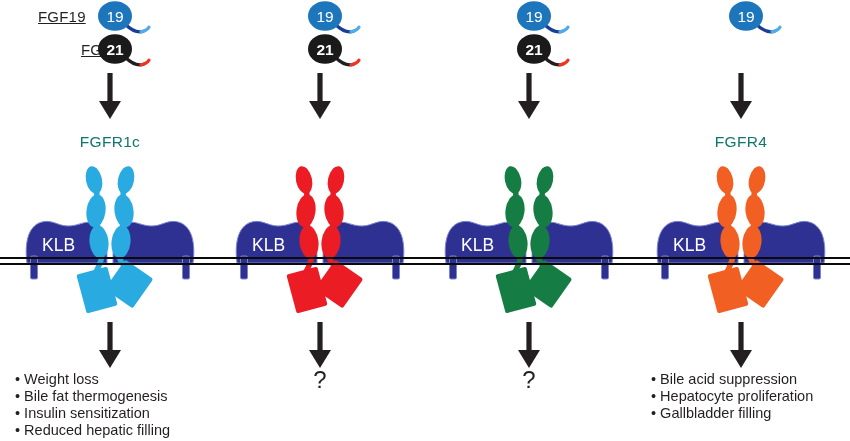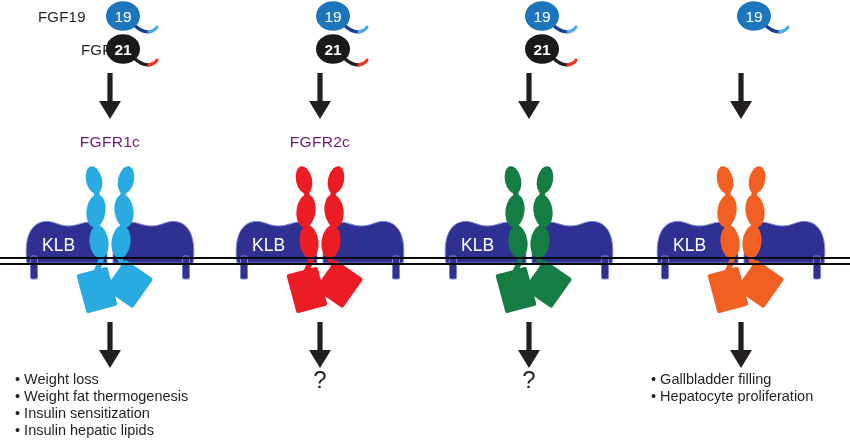--- a/index.html
+++ b/index.html
@@ -1,39 +1,39 @@
 <!DOCTYPE html>
 <html><head>
 <meta charset="utf-8">
 <style>
   html,body{margin:0;padding:0;background:#fff;}
   #canvas{
     position:relative;width:850px;height:441px;background:#ffffff;overflow:hidden;
     font-family:"Liberation Sans", sans-serif;color:#231F20;
   }
   .fgf-label{
-    position:absolute;left:38px;font-size:15px;letter-spacing:.2px;color:#231F20;white-space:nowrap;
+    position:absolute;left:38px;font-size:15px;letter-spacing:.2px;color:#231F20;white-space:nowrap;text-decoration:underline;
   }
   #fgf19-label{top:8px;}
   #fgf21-label{top:41px;margin-left:43px;}
   .membrane{
     position:absolute;left:0;top:257px;width:850px;height:4px;
     border-top:2.5px solid #0a0a0a;border-bottom:2.5px solid #0a0a0a;
     background:transparent;z-index:5;pointer-events:none;
   }
   .column{position:absolute;top:0;width:210px;height:441px;}
-  .ligand-badge{position:absolute;left:100px;}
+  .ligand-badge{position:absolute;left:92px;}
   .badge-19{top:0px;}
   .badge-21{top:33px;font-weight:bold;}
   .down-arrow{position:absolute;left:92px;}
   .arrow-1{top:73px;}
   .arrow-2{top:322px;}
   .receptor-name{
     position:absolute;left:0;top:133px;width:210px;text-align:center;
-    font-size:15.5px;letter-spacing:.3px;color:#701a75;
+    font-size:15.5px;letter-spacing:.3px;color:#0f766e;
   }
   .receptor-graphic{position:absolute;left:0;top:156px;}
   .outcome-list{
     position:absolute;top:371px;margin:0;padding:0;list-style:none;
     font-size:14.5px;line-height:17px;white-space:nowrap;color:#231F20;
   }
   .outcome-list li::before{content:"\2022\00a0";}
   .question-mark{
     position:absolute;left:0;top:366px;width:210px;text-align:center;
     font-size:24px;color:#231F20;
@@ -90,43 +90,42 @@
       <ellipse cx="116" cy="86" rx="9.5" ry="16.5" transform="rotate(6 116 86)"></ellipse>
       <rect x="107" y="110" width="34" height="36" rx="2" transform="rotate(35 124 128)"></rect>
     </g>
   </svg>
         <div class="down-arrow arrow-2"><svg width="26" height="47" viewBox="0 0 26 47">
     <rect x="10.4" y="0" width="5.2" height="30" fill="#231F20"></rect>
     <polygon points="2,28 24,28 13,46" fill="#231F20"></polygon>
   </svg></div>
         <ul class="outcome-list" style="left:10px">
           <li>Weight loss</li>
-          <li>Weight fat thermogenesis</li>
+          <li>Bile fat thermogenesis</li>
           <li>Insulin sensitization</li>
-          <li>Insulin hepatic lipids</li>
+          <li>Reduced hepatic filling</li>
         </ul>
       </div>
       <div class="column" style="left: 215px;">
         <div class="ligand-badge badge-19"><svg width="58" height="34" viewBox="0 0 58 34">
     <path d="M28,24 C35,31 40,33 46,31.5" stroke="#1A3E94" stroke-width="3.2" fill="none" stroke-linecap="round"></path>
     <path d="M44,31.8 C48,31.2 50.5,29.6 52,27.2" stroke="#4FACE9" stroke-width="3.2" fill="none" stroke-linecap="round"></path>
     <ellipse cx="18" cy="16" rx="17" ry="14.8" fill="#1D76BC"></ellipse>
     <text x="18" y="21.5" text-anchor="middle" font-size="15.5" fill="#ffffff">19</text>
   </svg></div>
         <div class="ligand-badge badge-21"><svg width="58" height="34" viewBox="0 0 58 34">
     <path d="M28,24 C35,31 40,33 46,31.5" stroke="#231F20" stroke-width="3.2" fill="none" stroke-linecap="round"></path>
     <path d="M44,31.8 C48,31.2 50.5,29.6 52,27.2" stroke="#EE3524" stroke-width="3.2" fill="none" stroke-linecap="round"></path>
     <ellipse cx="18" cy="16" rx="17" ry="14.8" fill="#1A1A1A"></ellipse>
     <text x="18" y="21.5" text-anchor="middle" font-size="15.5" fill="#ffffff">21</text>
   </svg></div>
         <div class="down-arrow arrow-1"><svg width="26" height="47" viewBox="0 0 26 47">
     <rect x="10.4" y="0" width="5.2" height="30" fill="#231F20"></rect>
     <polygon points="2,28 24,28 13,46" fill="#231F20"></polygon>
   </svg></div>
-        <div class="receptor-name">FGFR2c</div>
         <svg class="receptor-graphic" width="210" height="164" viewBox="0 0 210 164">
     <g>
       <path d="M22,107 C20,92 21,73 34,67 C46,62 52,70 63,70 C74,70 80,64 89,67 C99,70 102,79 102,107 Z" fill="#2E3192" stroke="#7B84CF" stroke-width="1"></path>
       <rect x="25.5" y="100" width="7" height="23" rx="1.5" fill="#2E3192" stroke="#7B84CF" stroke-width="1"></rect>
     </g>
     <g transform="translate(210,0) scale(-1,1)">
       <path d="M22,107 C20,92 21,73 34,67 C46,62 52,70 63,70 C74,70 80,64 89,67 C99,70 102,79 102,107 Z" fill="#2E3192" stroke="#7B84CF" stroke-width="1"></path>
       <rect x="25.5" y="100" width="7" height="23" rx="1.5" fill="#2E3192" stroke="#7B84CF" stroke-width="1"></rect>
     </g>
     <text x="37" y="95" font-size="17.5" fill="#ffffff">KLB</text>
@@ -203,20 +202,21 @@
         <div class="ligand-badge badge-19"><svg width="58" height="34" viewBox="0 0 58 34">
     <path d="M28,24 C35,31 40,33 46,31.5" stroke="#1A3E94" stroke-width="3.2" fill="none" stroke-linecap="round"></path>
     <path d="M44,31.8 C48,31.2 50.5,29.6 52,27.2" stroke="#4FACE9" stroke-width="3.2" fill="none" stroke-linecap="round"></path>
     <ellipse cx="18" cy="16" rx="17" ry="14.8" fill="#1D76BC"></ellipse>
     <text x="18" y="21.5" text-anchor="middle" font-size="15.5" fill="#ffffff">19</text>
   </svg></div>
         <div class="down-arrow arrow-1"><svg width="26" height="47" viewBox="0 0 26 47">
     <rect x="10.4" y="0" width="5.2" height="30" fill="#231F20"></rect>
     <polygon points="2,28 24,28 13,46" fill="#231F20"></polygon>
   </svg></div>
+        <div class="receptor-name">FGFR4</div>
         <svg class="receptor-graphic" width="210" height="164" viewBox="0 0 210 164">
     <g>
       <path d="M22,107 C20,92 21,73 34,67 C46,62 52,70 63,70 C74,70 80,64 89,67 C99,70 102,79 102,107 Z" fill="#2E3192" stroke="#7B84CF" stroke-width="1"></path>
       <rect x="25.5" y="100" width="7" height="23" rx="1.5" fill="#2E3192" stroke="#7B84CF" stroke-width="1"></rect>
     </g>
     <g transform="translate(210,0) scale(-1,1)">
       <path d="M22,107 C20,92 21,73 34,67 C46,62 52,70 63,70 C74,70 80,64 89,67 C99,70 102,79 102,107 Z" fill="#2E3192" stroke="#7B84CF" stroke-width="1"></path>
       <rect x="25.5" y="100" width="7" height="23" rx="1.5" fill="#2E3192" stroke="#7B84CF" stroke-width="1"></rect>
     </g>
     <text x="37" y="95" font-size="17.5" fill="#ffffff">KLB</text>
@@ -233,18 +233,19 @@
       <ellipse cx="119" cy="55" rx="9.5" ry="16.5" transform="rotate(-7 119 55)"></ellipse>
       <ellipse cx="116" cy="86" rx="9.5" ry="16.5" transform="rotate(6 116 86)"></ellipse>
       <rect x="107" y="110" width="34" height="36" rx="2" transform="rotate(35 124 128)"></rect>
     </g>
   </svg>
         <div class="down-arrow arrow-2"><svg width="26" height="47" viewBox="0 0 26 47">
     <rect x="10.4" y="0" width="5.2" height="30" fill="#231F20"></rect>
     <polygon points="2,28 24,28 13,46" fill="#231F20"></polygon>
   </svg></div>
         <ul class="outcome-list" style="left:15px">
+          <li>Bile acid suppression</li>
+          <li>Hepatocyte proliferation</li>
           <li>Gallbladder filling</li>
-          <li>Hepatocyte proliferation</li>
         </ul>
       </div>
     </div>
 </div>
 
 </body></html>

